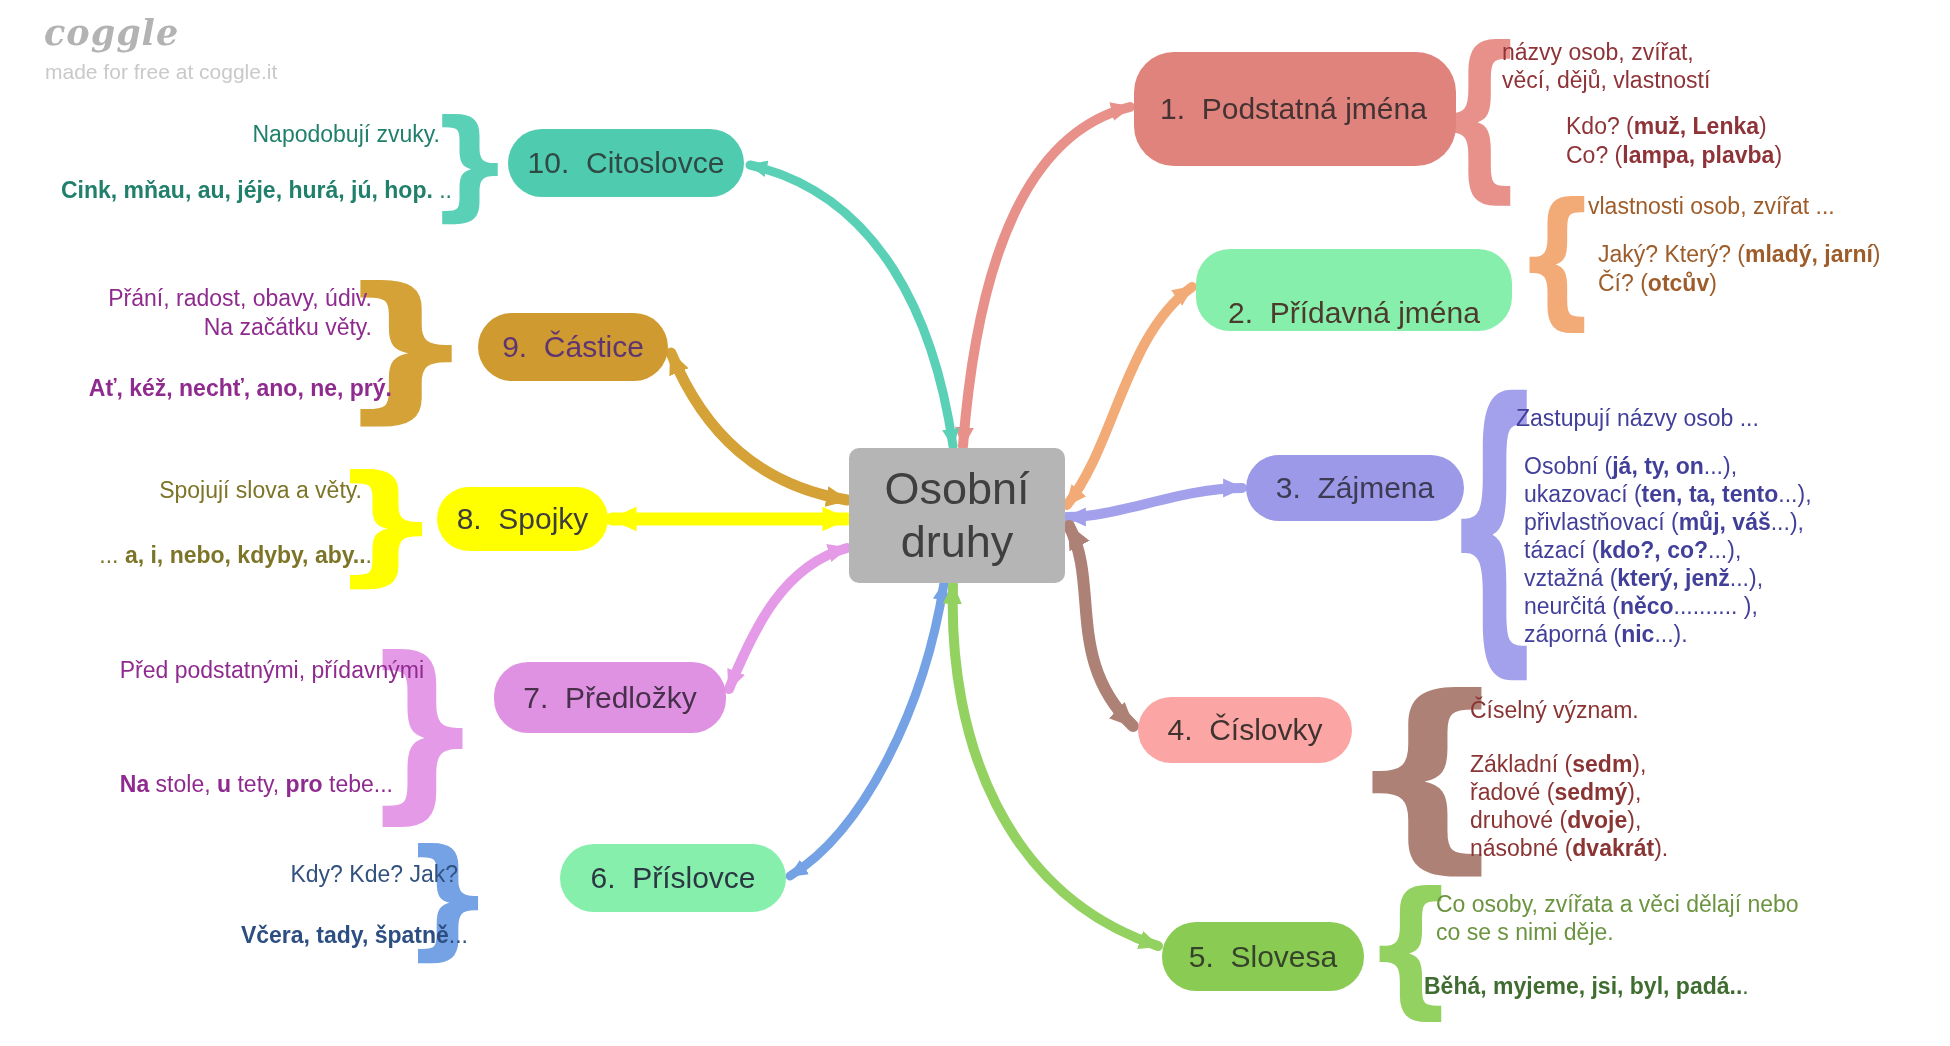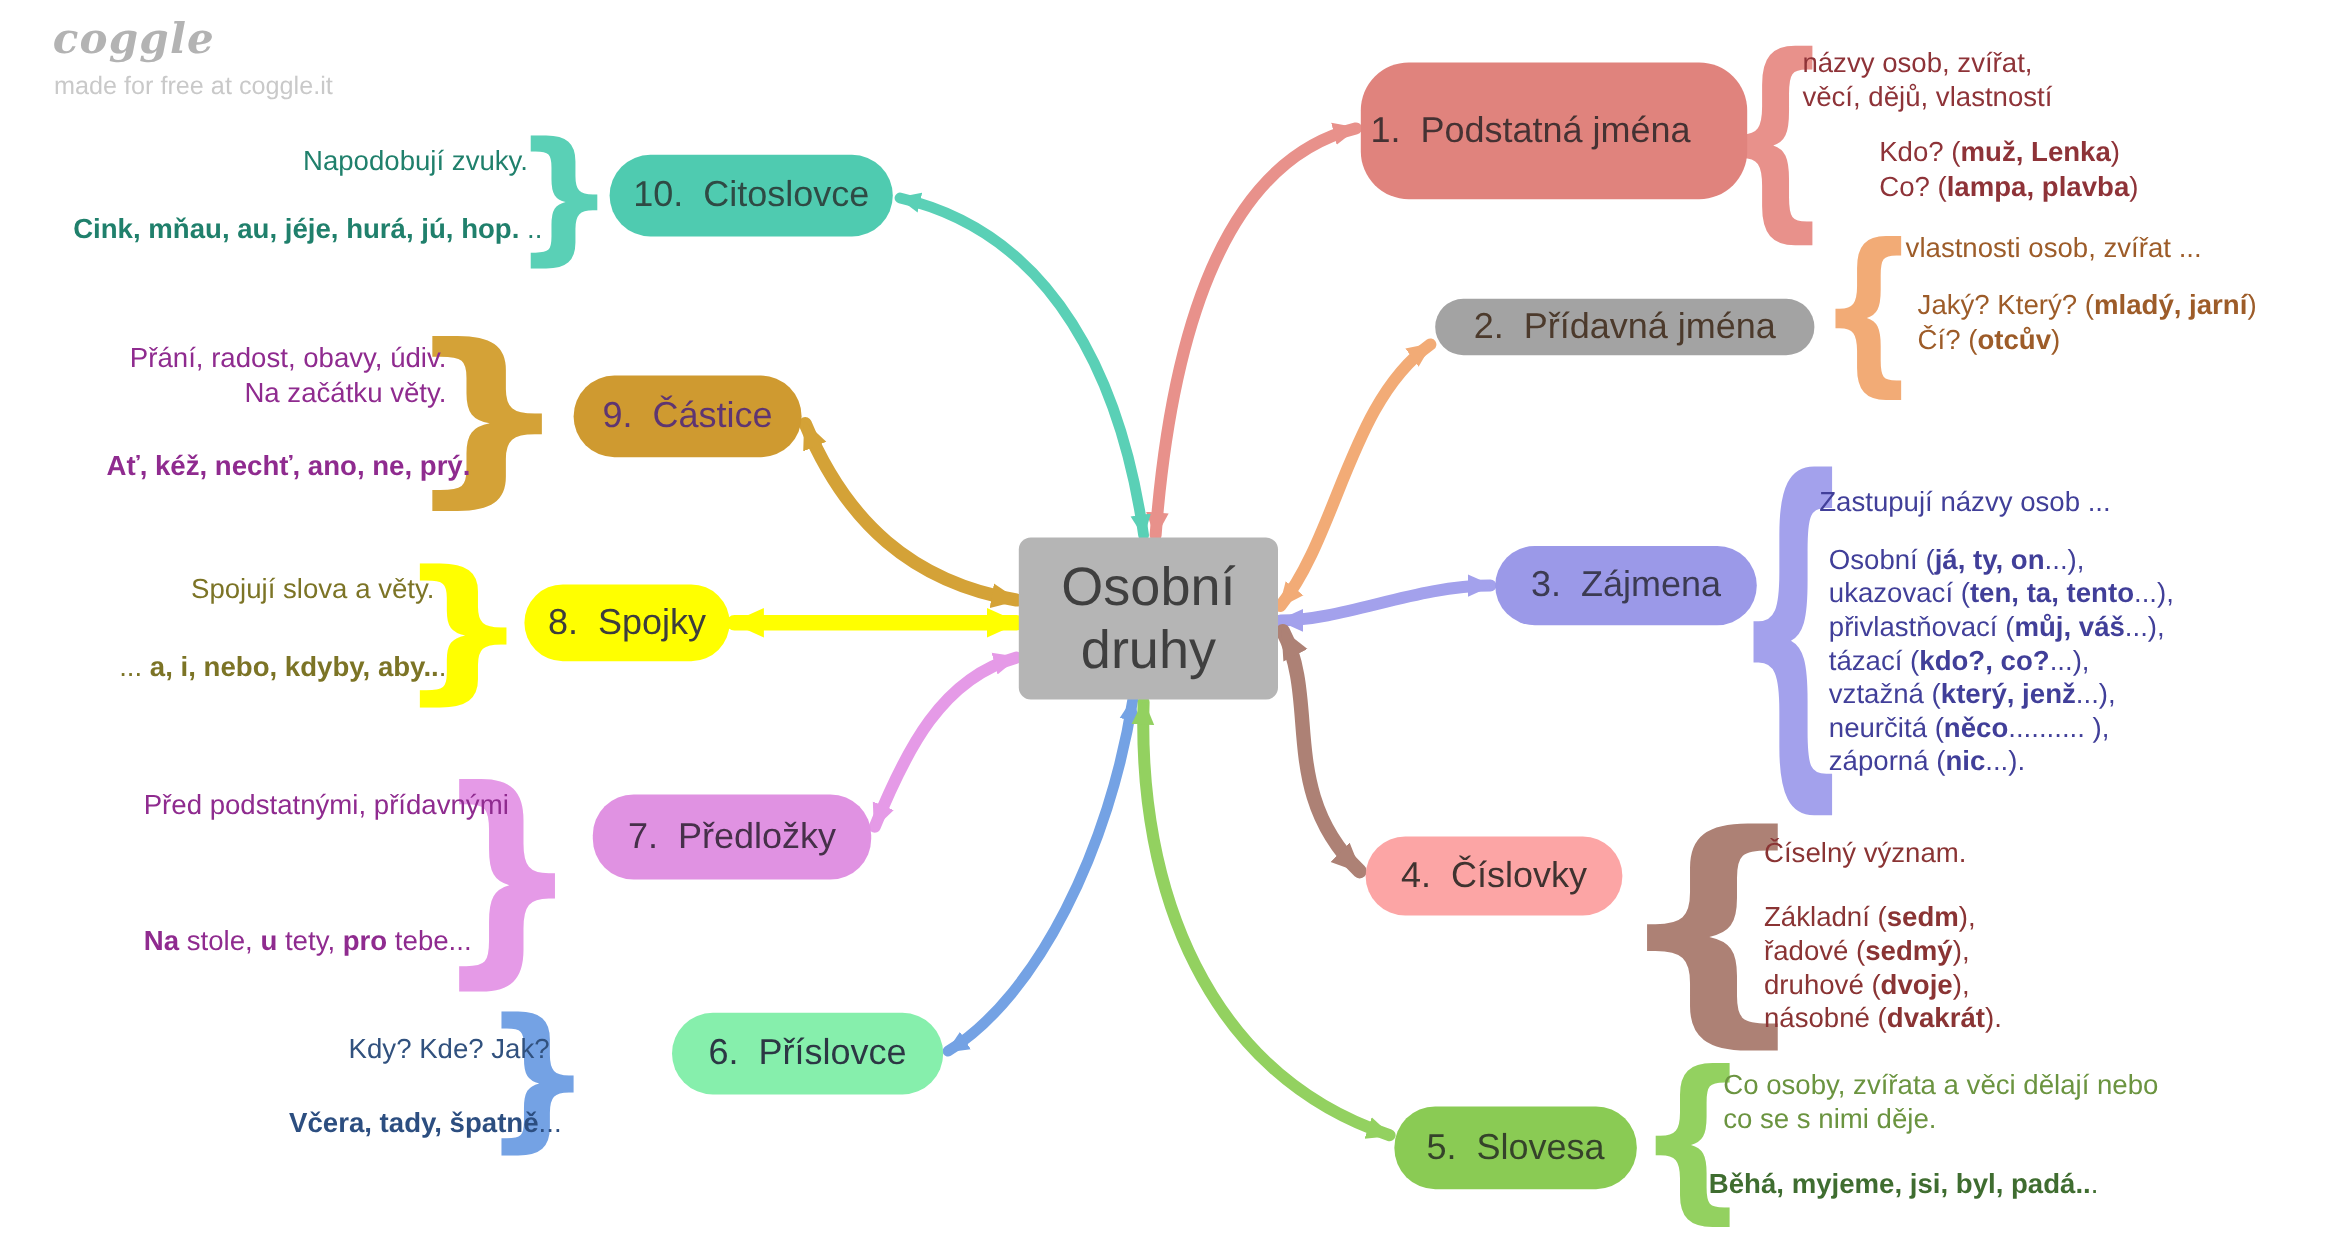--- a/index.html
+++ b/index.html
@@ -6,21 +6,21 @@
   body{
     width:1950px;height:1046px;position:relative;overflow:hidden;background:#ffffff;
     font-family:"Liberation Sans", sans-serif;
   }
   #canvas{position:absolute;left:0;top:0;width:1950px;height:1046px;pointer-events:none;}
   .pill{
     position:absolute;display:flex;align-items:center;justify-content:center;
     border-radius:34px;white-space:pre;font-size:30px;line-height:1.2;z-index:3;
   }
   .pill.multiline{white-space:pre-wrap;justify-content:flex-start;}
-  .pill.multiline .lbl{display:block;width:100%;padding-left:60px;text-indent:-52px;line-height:38px;}
+  .pill.multiline .lbl{display:block;width:100%;padding-left:78px;text-indent:-52px;line-height:38px;}
   .center-node{
     position:absolute;display:flex;align-items:center;justify-content:center;text-align:center;
     border-radius:10px;font-size:45px;line-height:1.17;z-index:3;
   }
   .note{position:absolute;font-size:23px;line-height:28px;white-space:pre;z-index:2;}
   .note.ralign{text-align:right;}
   .note .b{font-weight:bold;}
   .brace{
     position:absolute;display:flex;align-items:center;justify-content:center;
     font-family:"DejaVu Sans", sans-serif;font-weight:bold;line-height:1;z-index:1;
@@ -89,21 +89,21 @@
 
 <div class="pill multiline" style="left: 1134px; top: 52px; width: 322px; height: 114px; border-radius: 40px; background: rgb(224, 131, 125); color: rgb(69, 50, 51);">
   <span class="lbl">1.  Podstatná jména</span>
 </div>
 <div class="brace" style="left: 1456px; top: 46px; width: 46px; height: 135px; font-size: 180px; transform: scaleX(0.75); color: rgb(232, 145, 139);">
     <span>{</span>
   </div>
 <div class="note" style="left: 1502px; top: 38px; color: rgb(142, 51, 56);"><div><span>názvy osob, zvířat,</span></div><div><span>věcí, dějů, vlastností</span></div></div>
 <div class="note" style="left: 1520px; top: 112px; line-height: 29px; color: rgb(142, 51, 56); margin-left: 46px;"><div><span>Kdo? (</span><span class="b">muž, Lenka</span><span>)</span></div><div><span>Co? (</span><span class="b">lampa, plavba</span><span>)</span></div></div>
 
-<div class="pill" style="left: 1196px; top: 249px; width: 316px; height: 47px; background: #a3a3a3; color: rgb(76, 58, 44);">
+<div class="pill" style="left: 1196px; top: 249px; width: 316px; height: 82px; background: #86efac; color: rgb(76, 58, 44); align-items: flex-end;">
   <span>2.  Přídavná jména</span>
 </div>
 <div class="brace" style="left: 1536px; top: 203px; width: 42px; height: 110px; font-size: 148px; transform: scaleX(0.8); color: rgb(242, 171, 118);">
     <span>{</span>
   </div>
 <div class="note" style="left: 1588px; top: 192px; color: rgb(157, 92, 41);"><div><span>vlastnosti osob, zvířat ...</span></div></div>
 <div class="note" style="left: 1598px; top: 240px; line-height: 29px; color: rgb(157, 92, 41);"><div><span>Jaký? Který? (</span><span class="b">mladý, jarní</span><span>)</span></div><div><span>Čí? (</span><span class="b">otcův</span><span>)</span></div></div>
 
 <div class="pill" style="left: 1246px; top: 455px; width: 218px; height: 66px; background: rgb(155, 153, 232); color: rgb(60, 59, 82);">
   <span>3.  Zájmena</span>

